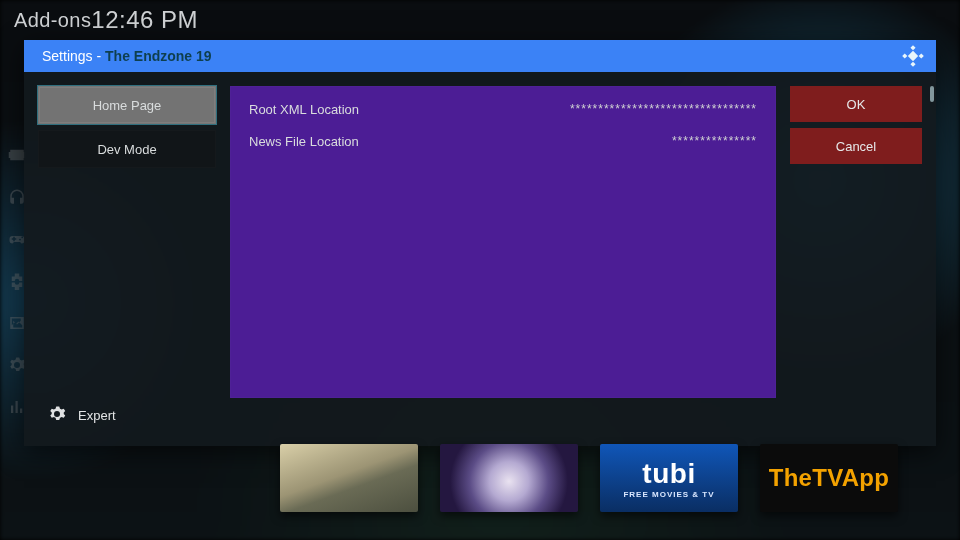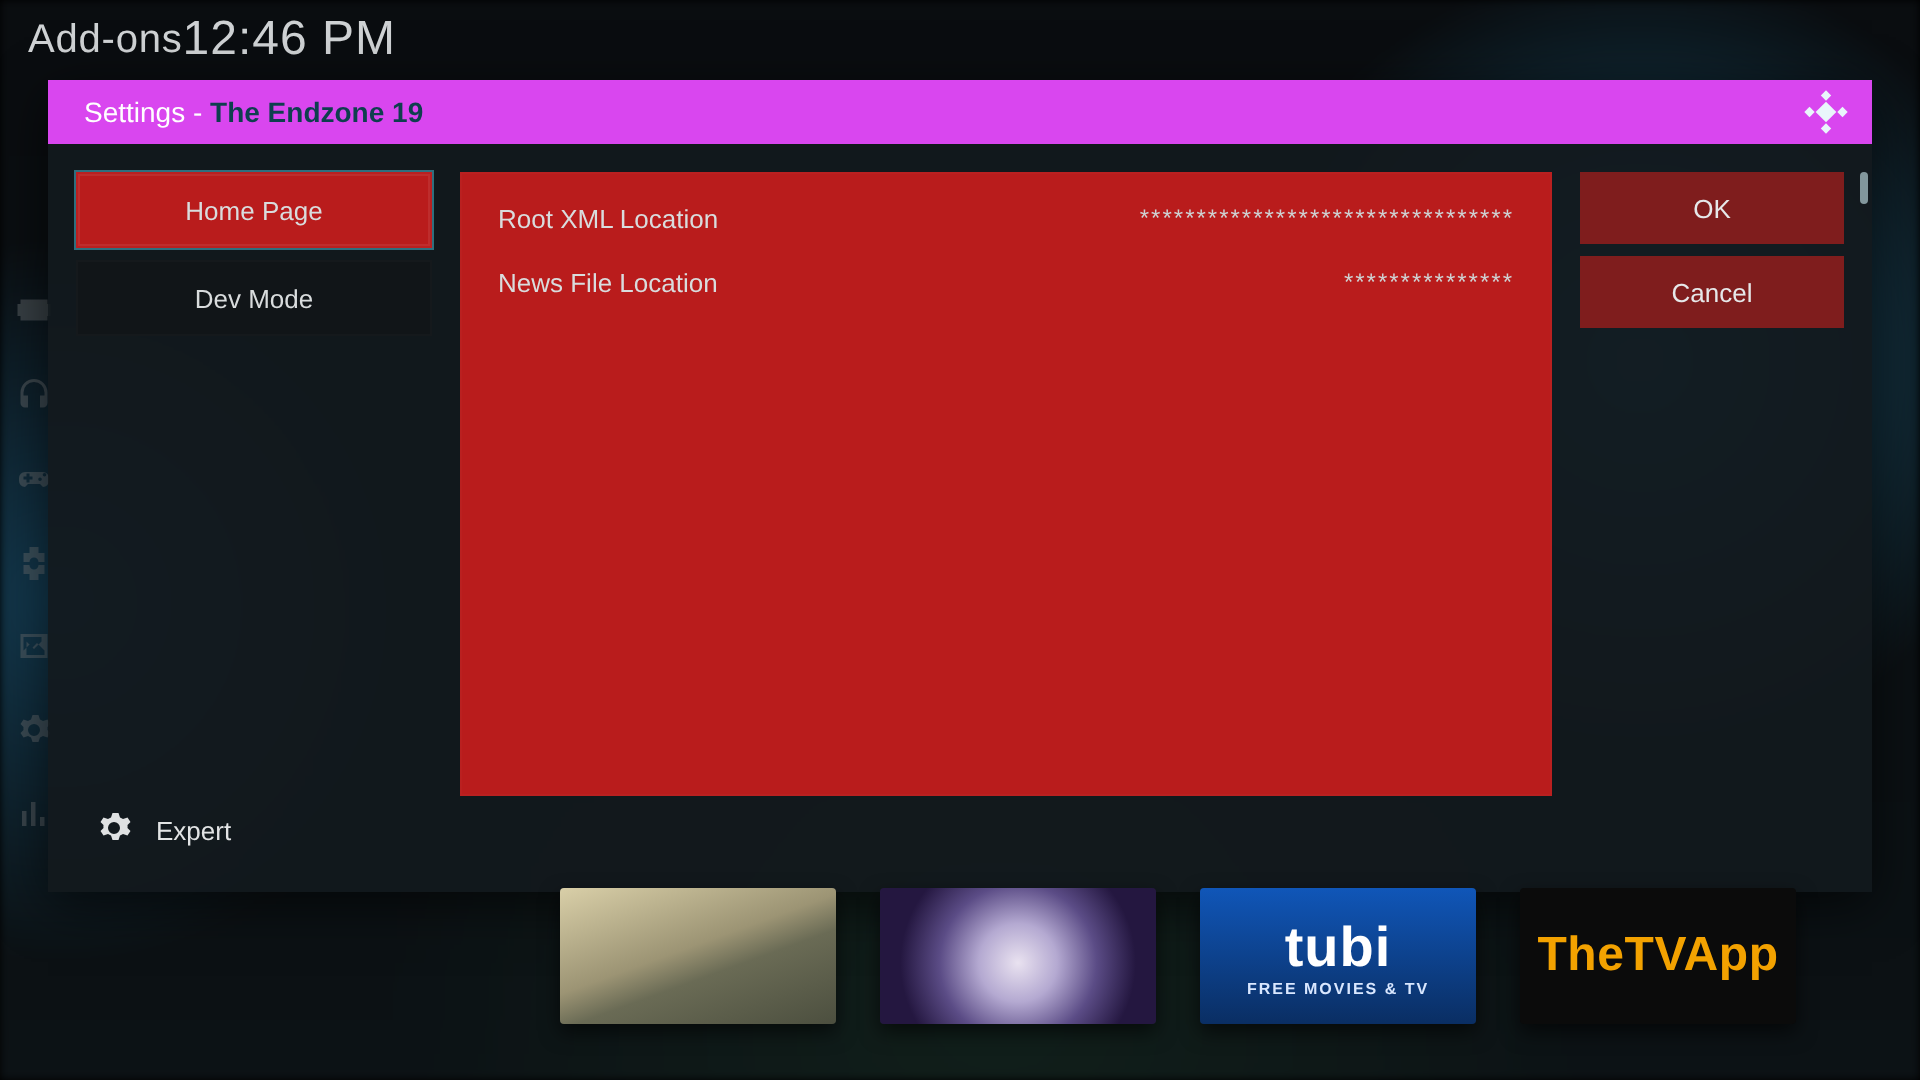--- a/index.html
+++ b/index.html
@@ -41,21 +41,21 @@
 
   .dialog {
     position: absolute;
     left: 24px; right: 24px; top: 40px;
     height: 406px;
     background: rgba(18,25,29,0.92);
     box-shadow: 0 6px 24px rgba(0,0,0,.6);
   }
   .dlg-header {
     height: 32px;
-    background: #d946ef;
+    background: #3b82f6;
     display: flex; align-items: center; justify-content: space-between;
     padding: 0 12px 0 18px;
     color: #fff;
     font-size: 14px;
   }
   .dlg-header .hdr-t { font-weight: 400; }
   .dlg-header .hdr-t .addon { color: #0e3f4e; font-weight: 600; }
   .dlg-header .logo svg { width:22px; height:22px; display:block; }
 
   .dlg-body {
@@ -72,34 +72,34 @@
   }
   .cat {
     height: 38px;
     background: #111518;
     display:flex; align-items:center; justify-content:center;
     font-size: 13px; color: #d9dcdd;
     border: 1px solid rgba(255,255,255,0.02);
     cursor: pointer;
   }
   .cat.active {
-    background: #b91c1c;
+    background: #737373;
     box-shadow: inset 0 0 0 1px rgba(255,255,255,.08), 0 0 0 1px #2f6f7e;
   }
   .level-row {
     position: absolute; left: 10px; bottom: 6px;
     display:flex; align-items:center; gap: 12px;
     color: #e2e4e5; font-size: 13px;
     cursor: pointer;
   }
   .level-row svg { width:18px; height:18px; fill:#dfe1e2; }
 
   .settings {
     flex: 1;
-    background: #b91c1c;
+    background: #4c1d95;
     border: 1px solid rgba(255,255,255,0.02);
     padding: 6px 0;
     height: 312px;
   }
   .srow {
     display:flex; align-items:center; justify-content:space-between;
     height: 32px;
     padding: 0 18px;
     font-size: 13px;
     color: #d9dcdd;

